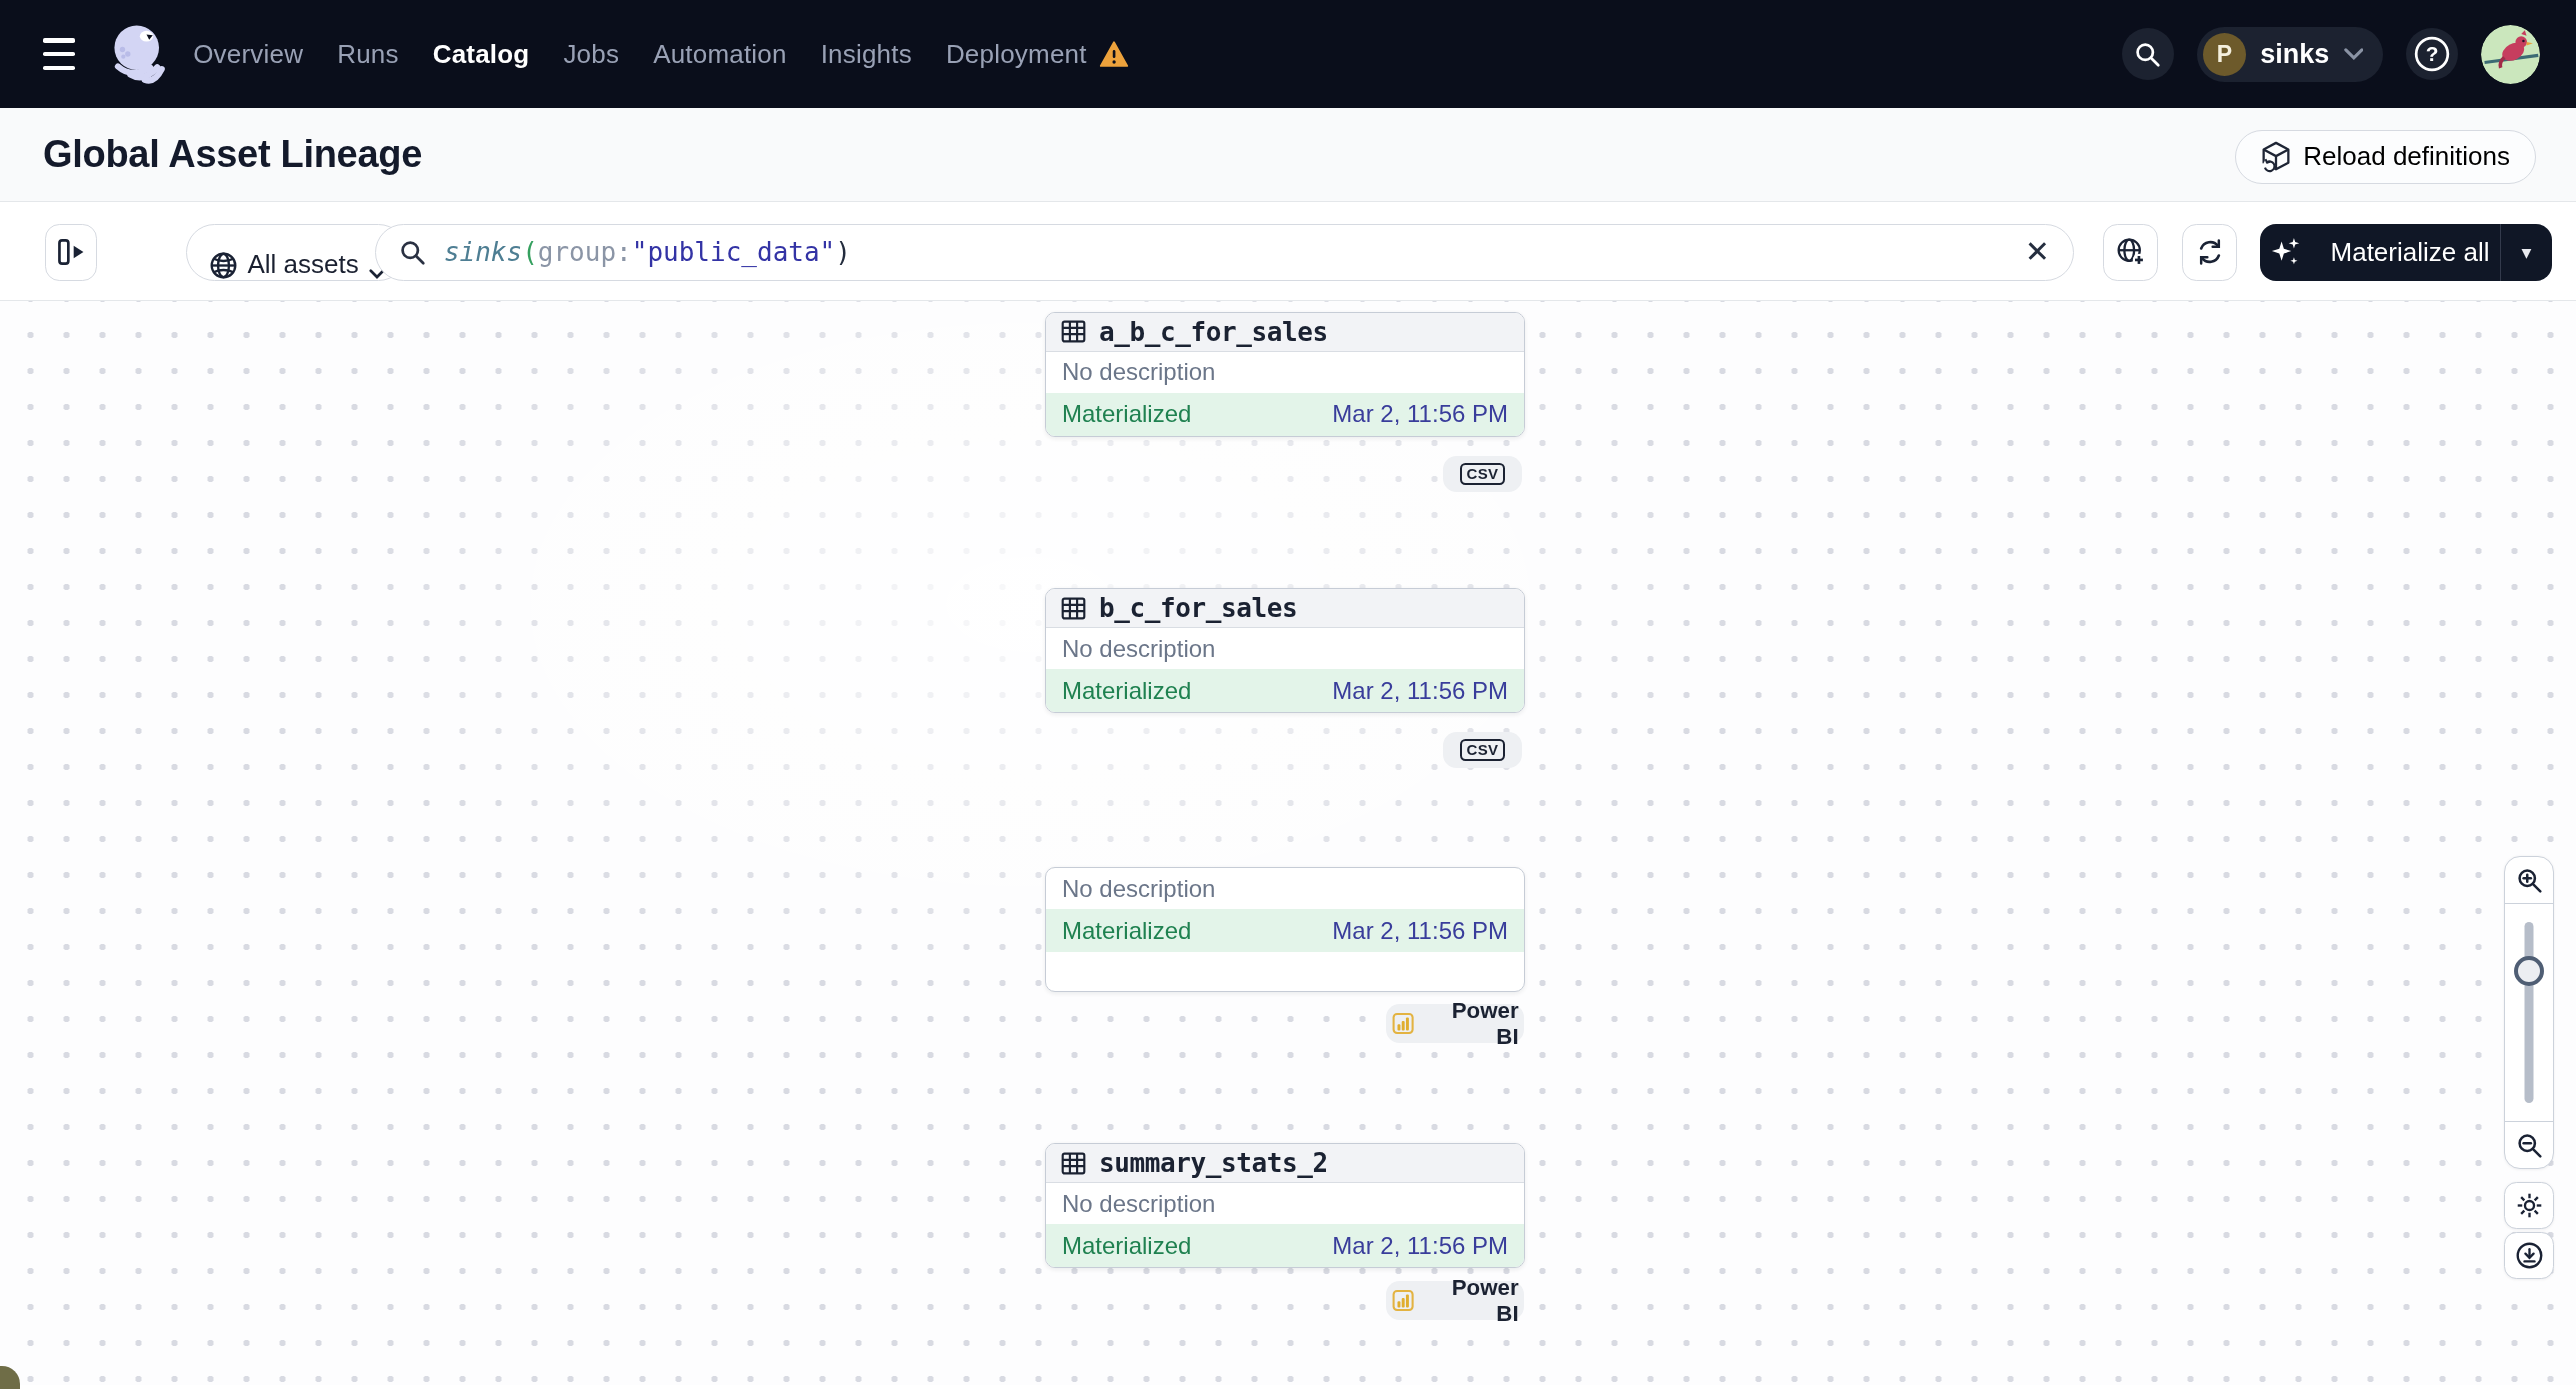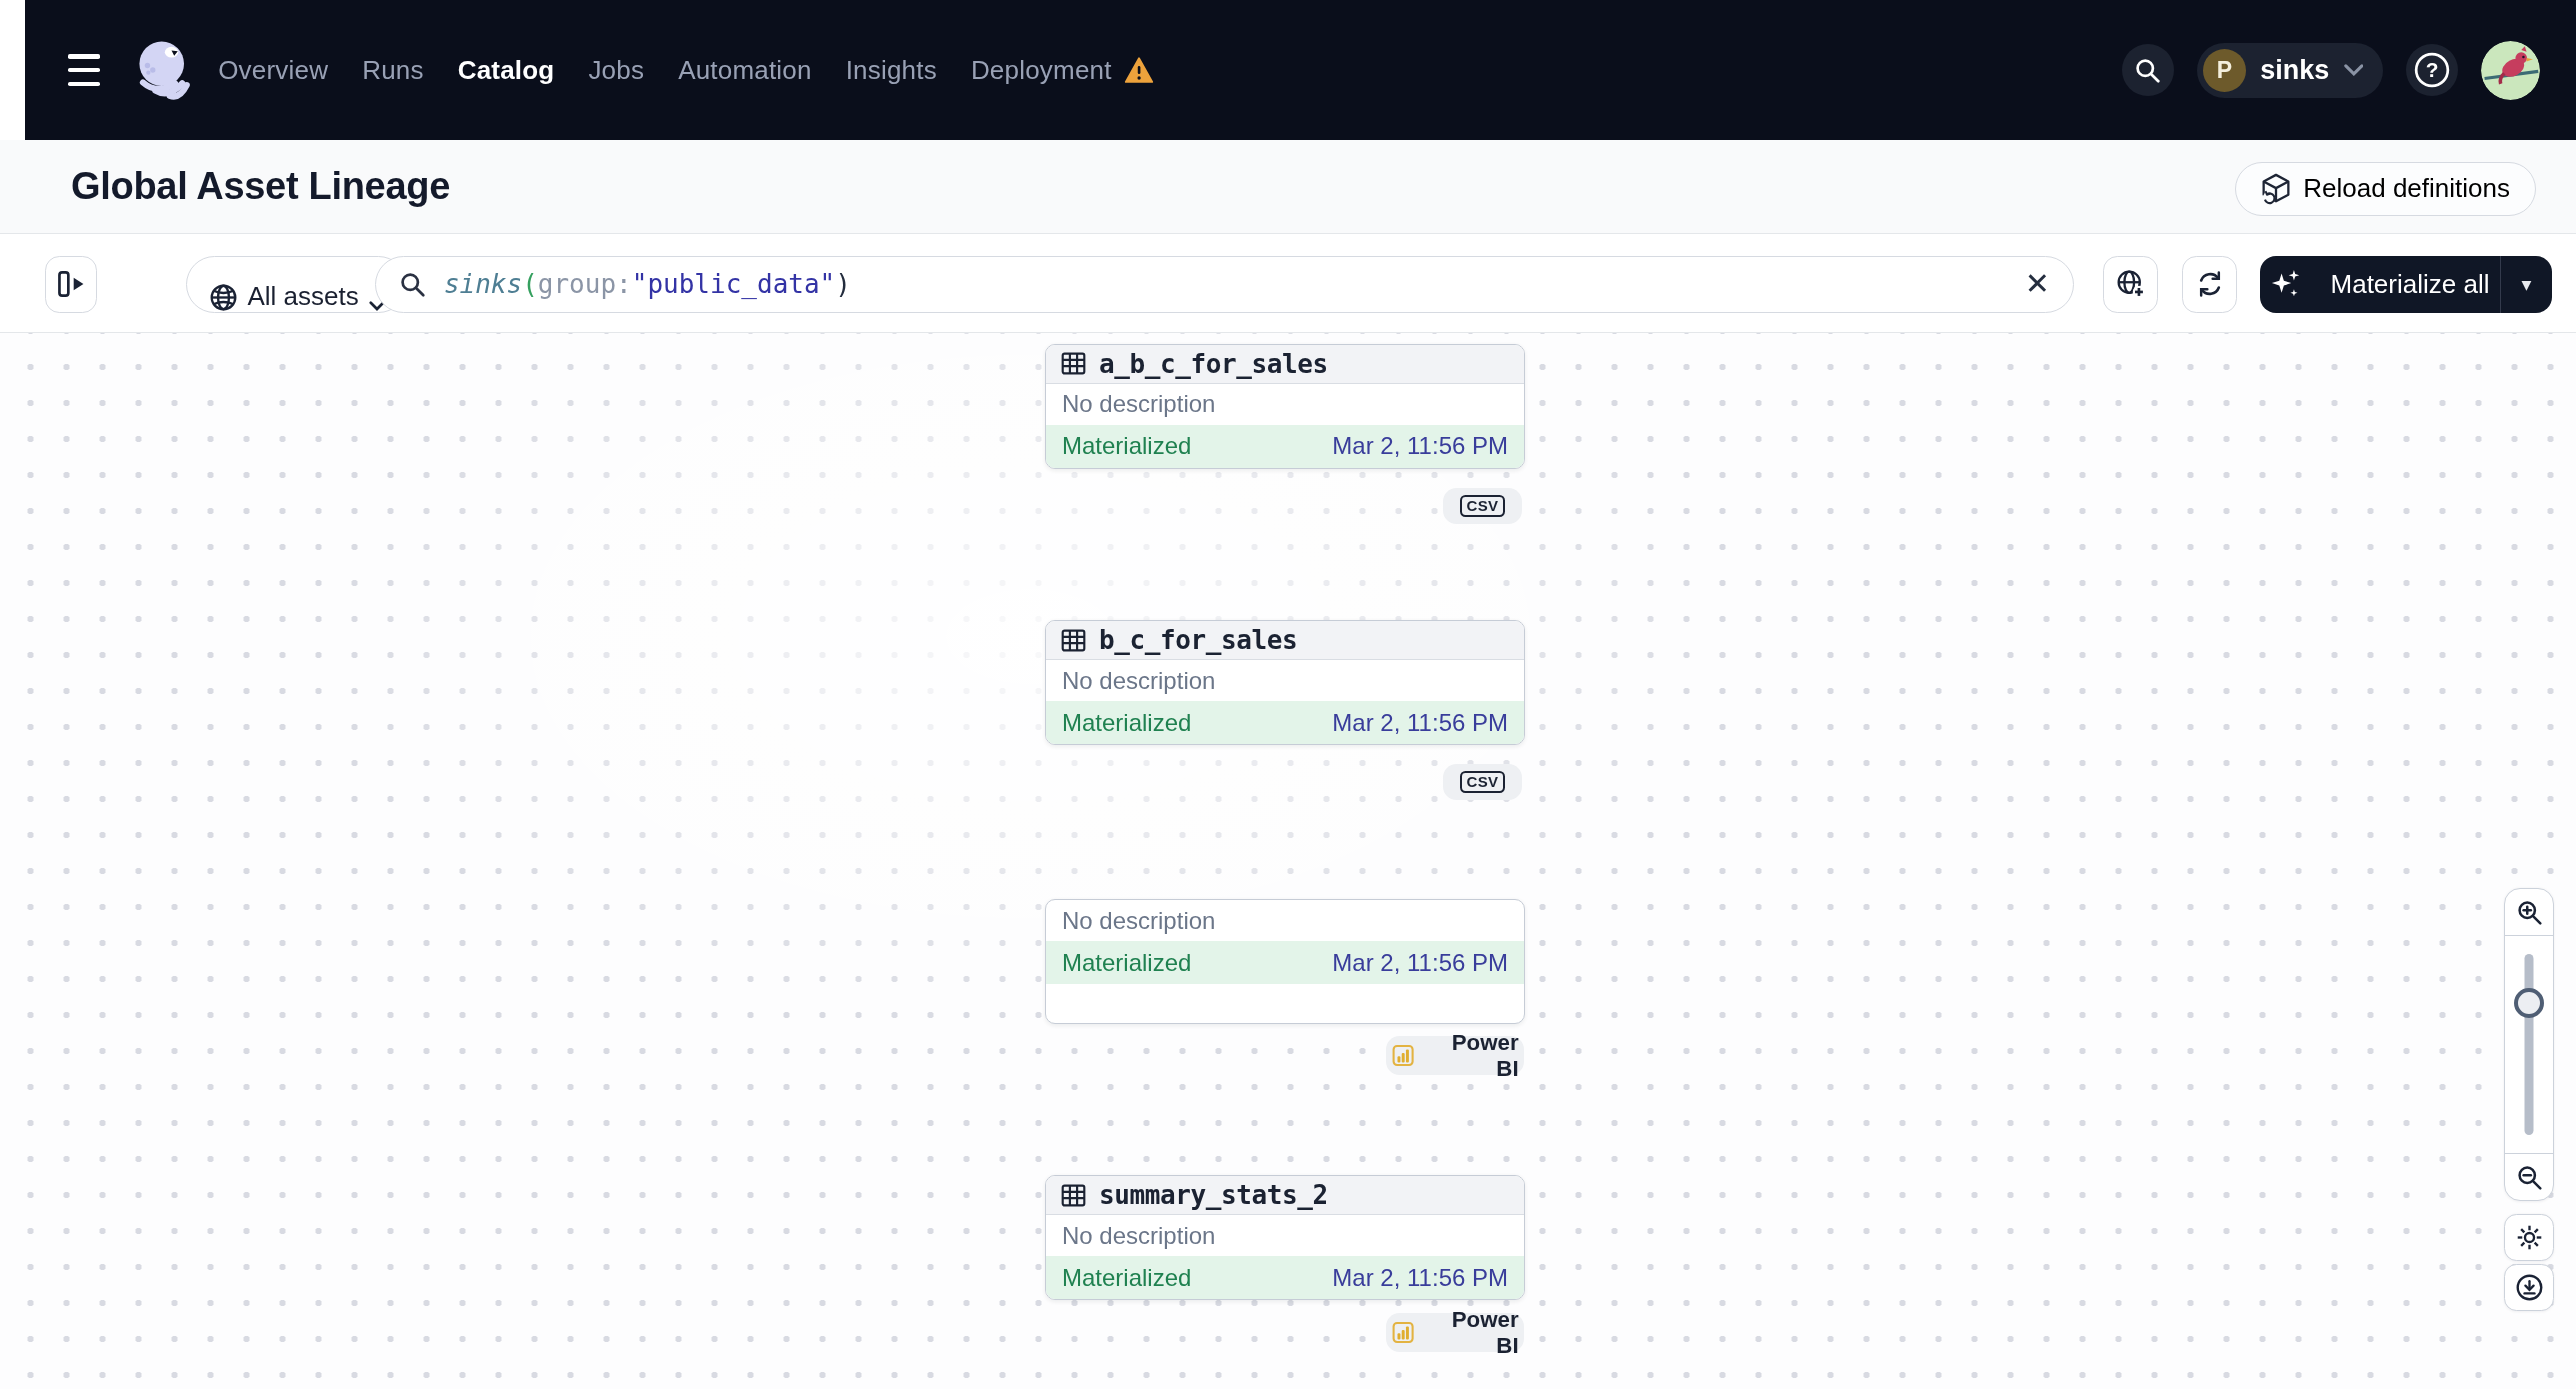--- a/index.html
+++ b/index.html
@@ -1,37 +1,37 @@
 <!DOCTYPE html>
 <html style="font-size:14.3px"><head>
 <meta charset="utf-8">
 <style>
   * { margin:0; padding:0; box-sizing:border-box; }
   html,body { width:2576px; height:1389px; overflow:hidden; background:#fff;
     font-family:"Liberation Sans", sans-serif; }
 
   
-  .topnav { position:relative; height:140px; background:#0a0e1b; display:flex; align-items:center; padding:0 36px;margin-left:25px; }
+  .topnav { position:relative; height:108px; background:#0a0e1b; display:flex; align-items:center; padding:0 36px; }
   .hamburger { width:39px; height:32px; display:flex; flex-direction:column; justify-content:space-between; cursor:pointer; margin-left:7.2px; }
   .hamburger span { display:block; width:32px; height:4.5px; background:#fff; border-radius:1.8px; }
   .logo { width:63px; height:66px; margin:0 23px 0 25px; }
   .nav-items { display:flex; align-items:center; gap:34px; }
   .nav-item { font-size:26px; color:#99a1b5; cursor:pointer; letter-spacing:0.2px; }
   .nav-item.active { color:#ffffff; font-weight:700; }
   .nav-warning { display:inline-flex; margin-left:-21.5px; }
   .nav-right { margin-left:auto; display:flex; align-items:center; gap:23px; }
   .circle-btn { width:52px; height:52px; border-radius:50%; background:#1c2230; display:flex; align-items:center; justify-content:center; cursor:pointer; }
   .env-pill { height:55px; border-radius:28px; background:#1c2230; display:flex; align-items:center; gap:14.3px; padding:0 19.7px 0 6.3px; cursor:pointer; }
   .env-avatar { width:43px; height:43px; border-radius:50%; background:#6d5a2b; color:#f4efdd; font-size:23px; font-weight:700; display:flex; align-items:center; justify-content:center; }
   .env-label { color:#fff; font-size:27px; font-weight:600; }
   .user-avatar { width:59px; height:59px; border-radius:50%; overflow:hidden; cursor:pointer; }
 
   
   .pageheader { position:relative; height:94px; background:#f9fafb; border-bottom:1.8px solid #e4e7ea; display:flex; align-items:center; padding:0 43px; }
-  .page-title { font-size:38px; font-weight:700; color:#141a2b; letter-spacing:-0.3px;margin-left:28px; }
+  .page-title { font-size:38px; font-weight:700; color:#141a2b; letter-spacing:-0.3px; }
   .reload-btn { position:absolute; right:40px; top:21.5px; height:54px; border-radius:27px; border:1.8px solid #d6dae1; background:#fcfdfe; display:flex; align-items:center; gap:12.5px; padding:0 25px; font-size:26px; color:#000000; cursor:pointer; }
 
   
   .toolbar { position:relative; height:99px; background:#ffffff; border-bottom:1.8px solid #e4e7ea; }
   .tb-btn { position:absolute; top:21.5px; height:57px; background:#fff; border:1.8px solid #d6dae1; border-radius:14.3px; display:flex; align-items:center; justify-content:center; cursor:pointer; }
   .panel-toggle { left:45px; width:52px; }
   .scope-btn { left:186px; border-radius:29px; padding:0 21.5px; gap:10px;align-items:flex-end; }
   .scope-label { font-size:26px; color:#1a2030; font-weight:500; }
   .search-box { position:absolute; left:375px; top:21.5px; width:1699px; height:57px; border:1.8px solid #d6dae1; border-radius:29px; background:#fff; display:flex; align-items:center; padding:0 23px; gap:7.2px; cursor:text; }
   .query { font-family:"DejaVu Sans Mono", monospace; font-size:26px; display:flex; margin-left:10.7px; }

